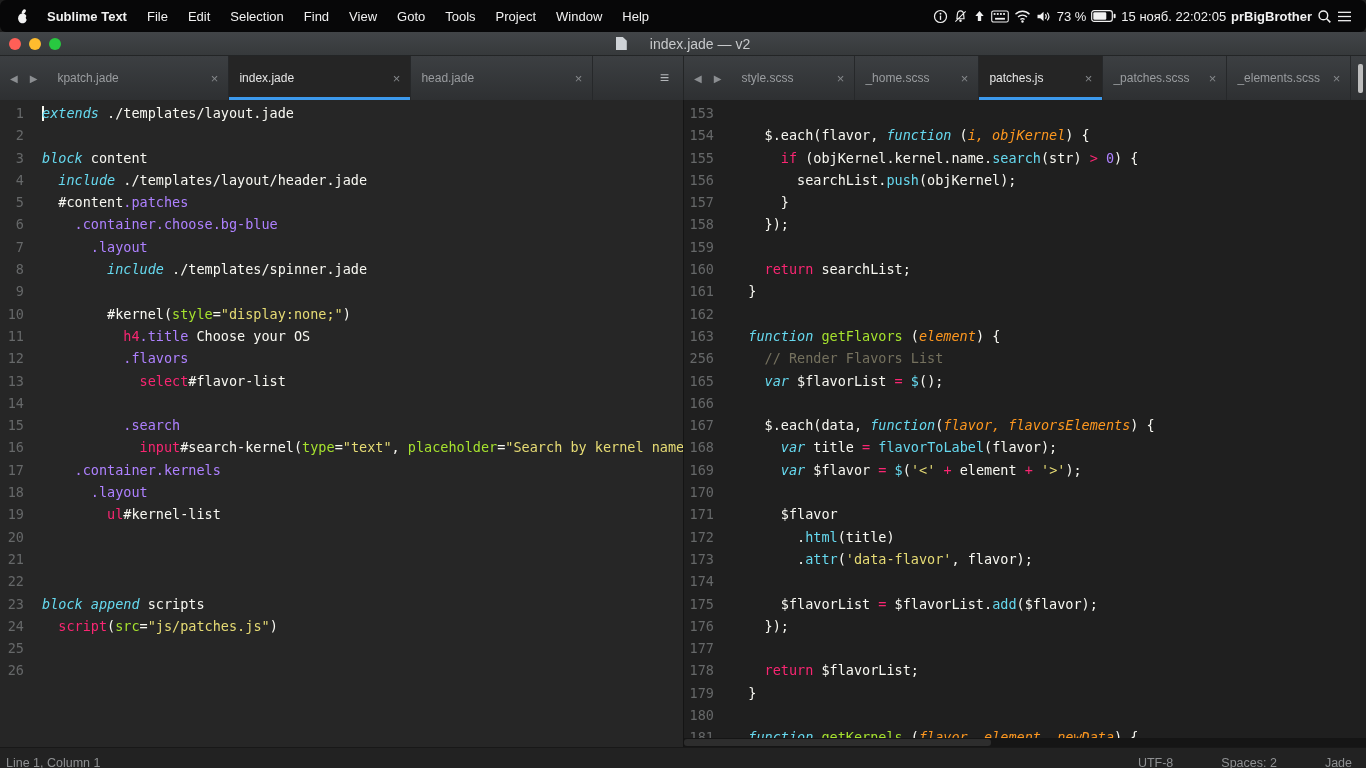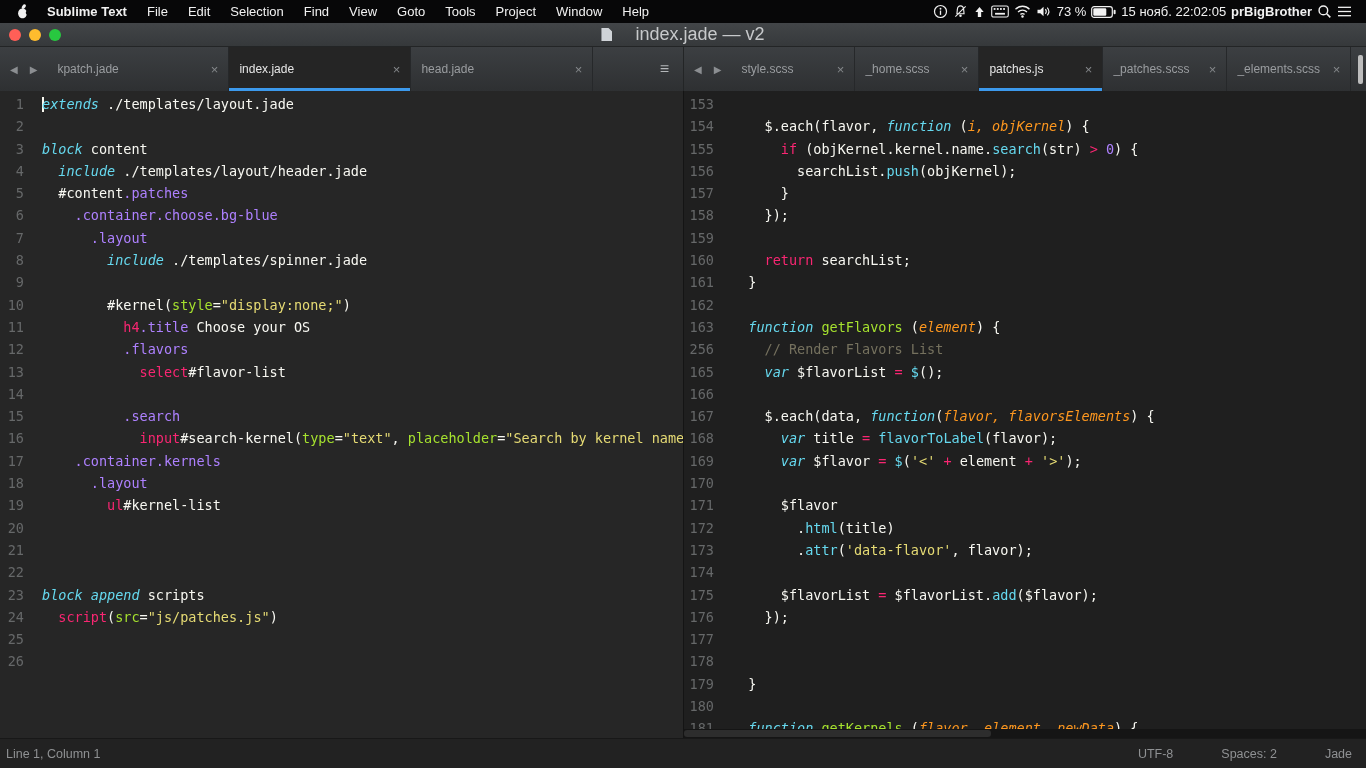--- a/index.html
+++ b/index.html
@@ -6,41 +6,41 @@
   html,body { margin:0; padding:0; }
   body {
     width:1366px; height:768px; overflow:hidden;
     background:#1e1e1e;
     font-family:"Liberation Sans", sans-serif;
     -webkit-font-smoothing:antialiased;
   }
 
   
   .menu-bar {
-    height:23px; background:#070708; color:#f1f1f1;
-    display:flex; align-items:center; font-size:13px; padding:0 10px;
+    height:32px; background:#070708; color:#f1f1f1;
+    display:flex; align-items:center; font-size:13px; padding:0 10px;border-radius:6px;
   }
   .apple-icon { display:flex; align-items:center; padding:0 8px 0 6px; }
   .menu-items { display:flex; align-items:center; }
   .menu-item { padding:0 10px; white-space:nowrap; }
   .menu-item.app-name { font-weight:bold; }
   .menu-status { margin-left:auto; display:flex; align-items:center; gap:5px; padding-right:4px; }
   .menu-status svg { display:block; }
   .status-text { white-space:nowrap; }
   .status-text.user { font-weight:bold; }
 
   
   .title-bar {
     height:24px; background:linear-gradient(#424548,#36393b);
     border-bottom:1px solid #232526;
     display:flex; align-items:center; position:relative;
   }
   .traffic { position:absolute; left:9px; top:6px; display:flex; gap:8px; }
   .dot { width:12px; height:12px; border-radius:50%; }
-  .window-title { margin:0 auto; color:#c7c9cb; font-size:18px; display:flex; align-items:center; gap:23px; }
+  .window-title { margin:0 auto; color:#c7c9cb; font-size:14px; display:flex; align-items:center; gap:23px; }
   .doc-icon { width:11px; height:13px; position:relative; background:#cfd3d7; clip-path:polygon(0 0,64% 0,100% 28%,100% 100%,0 100%); }
 
   
   .tab-bar-row { display:flex; height:44px; background:linear-gradient(#3c3f42,#2e3032); }
   .tab-strip { width:683px; display:flex; align-items:stretch; position:relative; }
   .tab-strip.right-strip { border-left:1px solid #232526; }
   .nav-arrows { display:flex; align-items:center; gap:12px; padding:0 10px; color:#8b8e91; font-size:10px; }
   .nav-arrow { cursor:default; }
   .tab {
     display:flex; align-items:center; padding:0 10px;
@@ -306,21 +306,21 @@
       <div class="code-line"><span class="line-num">168</span><span class="code-content"><span class="t-p">      </span><span class="t-bi">var</span><span class="t-p"> title </span><span class="t-r">=</span><span class="t-p"> </span><span class="t-b">flavorToLabel</span><span class="t-p">(flavor);</span></span></div>
       <div class="code-line"><span class="line-num">169</span><span class="code-content"><span class="t-p">      </span><span class="t-bi">var</span><span class="t-p"> $flavor </span><span class="t-r">=</span><span class="t-p"> </span><span class="t-b">$</span><span class="t-p">(</span><span class="t-y">'&lt;'</span><span class="t-p"> </span><span class="t-r">+</span><span class="t-p"> element </span><span class="t-r">+</span><span class="t-p"> </span><span class="t-y">'&gt;'</span><span class="t-p">);</span></span></div>
       <div class="code-line"><span class="line-num">170</span><span class="code-content"></span></div>
       <div class="code-line"><span class="line-num">171</span><span class="code-content"><span class="t-p">      $flavor</span></span></div>
       <div class="code-line"><span class="line-num">172</span><span class="code-content"><span class="t-p">        .</span><span class="t-b">html</span><span class="t-p">(title)</span></span></div>
       <div class="code-line"><span class="line-num">173</span><span class="code-content"><span class="t-p">        .</span><span class="t-b">attr</span><span class="t-p">(</span><span class="t-y">'data-flavor'</span><span class="t-p">, flavor);</span></span></div>
       <div class="code-line"><span class="line-num">174</span><span class="code-content"></span></div>
       <div class="code-line"><span class="line-num">175</span><span class="code-content"><span class="t-p">      $flavorList </span><span class="t-r">=</span><span class="t-p"> $flavorList.</span><span class="t-b">add</span><span class="t-p">($flavor);</span></span></div>
       <div class="code-line"><span class="line-num">176</span><span class="code-content"><span class="t-p">    });</span></span></div>
       <div class="code-line"><span class="line-num">177</span><span class="code-content"></span></div>
-      <div class="code-line"><span class="line-num">178</span></div>
+      <div class="code-line"><span class="line-num">178</span><span class="code-content"><span class="t-p">    </span><span class="t-r">return</span><span class="t-p"> $flavorList;</span></span></div>
       <div class="code-line"><span class="line-num">179</span><span class="code-content"><span class="t-p">  }</span></span></div>
       <div class="code-line"><span class="line-num">180</span><span class="code-content"></span></div>
       <div class="code-line"><span class="line-num">181</span><span class="code-content"><span class="t-p">  </span><span class="t-bi">function</span><span class="t-p"> </span><span class="t-g">getKernels</span><span class="t-p"> (</span><span class="t-oi">flavor, element, newData</span><span class="t-p">) {</span></span></div>
     </div>
 </div>
 
 <div class="status-bar">
   <span class="status-item">Line 1, Column 1</span>
   <div class="status-right" id="status-right">
       <span class="status-item">UTF-8</span>

